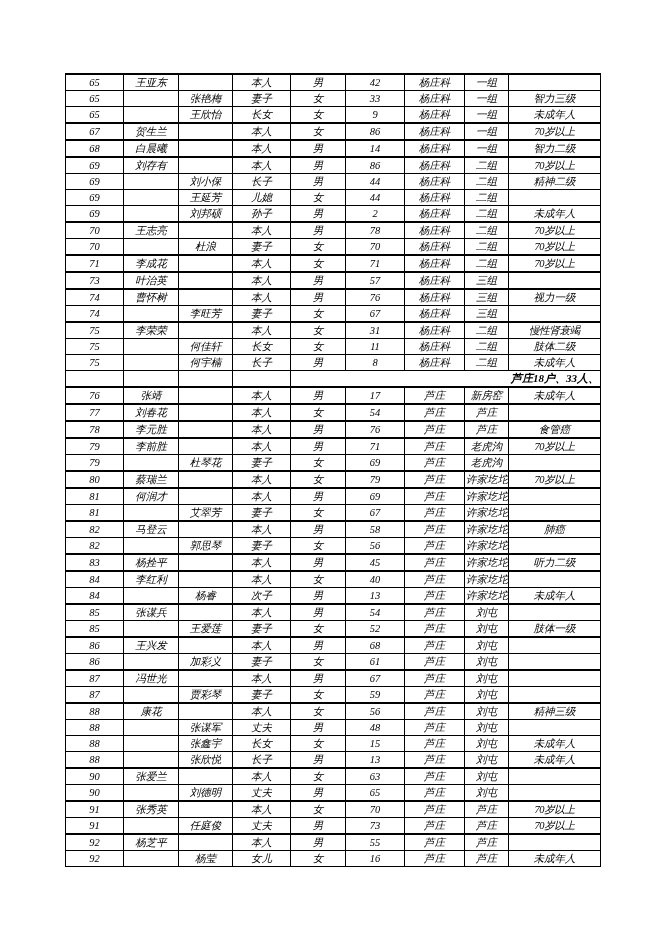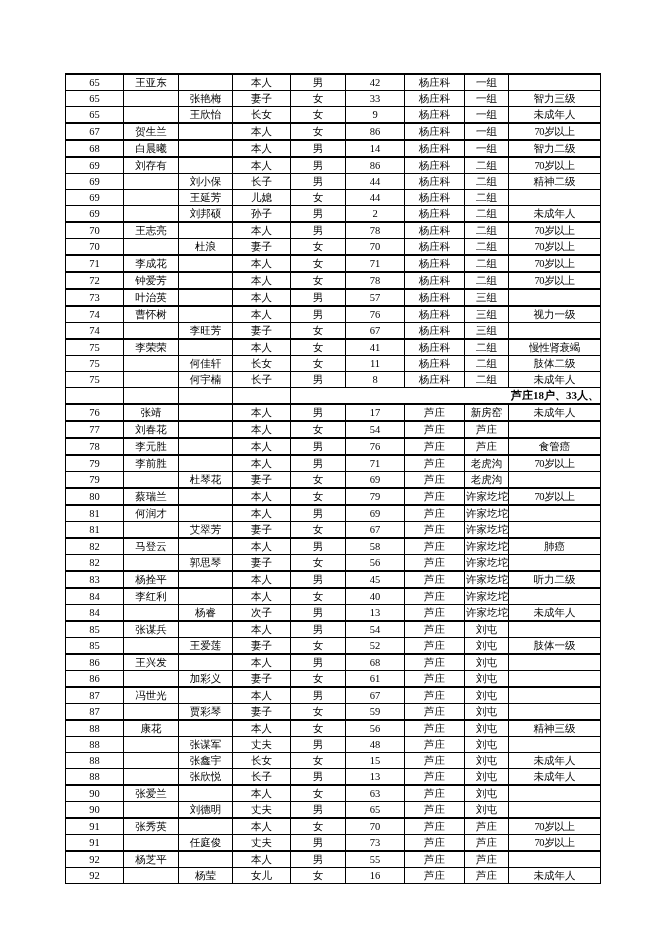--- a/index.html
+++ b/index.html
@@ -1,21 +1,21 @@
 <!DOCTYPE html>
 <html><head>
 <meta charset="utf-8">
 <style>
   html,body{margin:0;padding:0;}
   body{
     width:662px;height:936px;background:#ffffff;
     font-family:"Liberation Serif","DejaVu Serif",serif;
     -webkit-font-smoothing:none;
   }
-  #sheet{position:relative;width:662px;height:912px;background:#fff;overflow:hidden;}
+  #sheet{position:relative;width:662px;height:912px;background:#fff;overflow:hidden;font-style:italic;}
   table.grid{
     position:absolute;
     left:65px;top:73px;
     width:535px;
     border-collapse:collapse;
     table-layout:fixed;
     font-size:10.5px;
     color:#000;
   }
   table.grid td{
@@ -199,31 +199,20 @@
           <td>李成花</td>
           <td></td>
           <td>本人</td>
           <td>女</td>
           <td class="num">71</td>
           <td>杨庄科</td>
           <td>二组</td>
           <td class="tiny">70岁以上</td>
         </tr>
         <tr class="hsep">
-          <td class="num">72</td>
-          <td>钟爱芳</td>
-          <td></td>
-          <td>本人</td>
-          <td>女</td>
-          <td class="num">78</td>
-          <td>杨庄科</td>
-          <td>二组</td>
-          <td class="tiny">70岁以上</td>
-        </tr>
-        <tr class="hsep">
           <td class="num">73</td>
           <td>叶治英</td>
           <td></td>
           <td>本人</td>
           <td>男</td>
           <td class="num">57</td>
           <td>杨庄科</td>
           <td>三组</td>
           <td></td>
         </tr>
@@ -248,21 +237,21 @@
           <td>杨庄科</td>
           <td>三组</td>
           <td></td>
         </tr>
         <tr class="hsep">
           <td class="num">75</td>
           <td>李荣荣</td>
           <td></td>
           <td>本人</td>
           <td>女</td>
-          <td class="num">41</td>
+          <td class="num">31</td>
           <td>杨庄科</td>
           <td>二组</td>
           <td class="tiny">慢性肾衰竭</td>
         </tr>
         <tr>
           <td class="num">75</td>
           <td></td>
           <td>何佳轩</td>
           <td>长女</td>
           <td>女</td>

